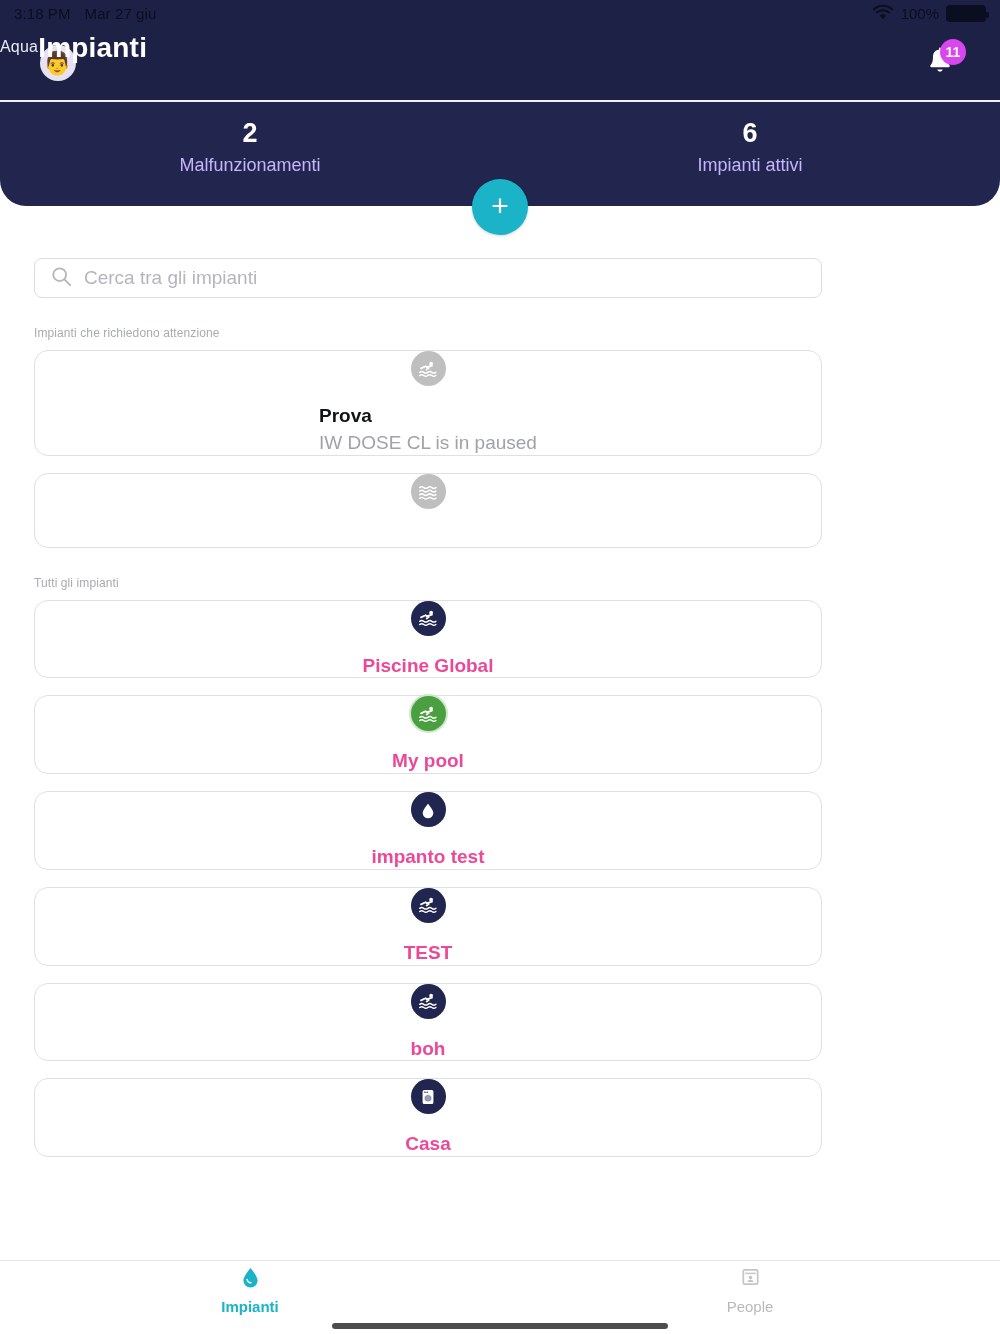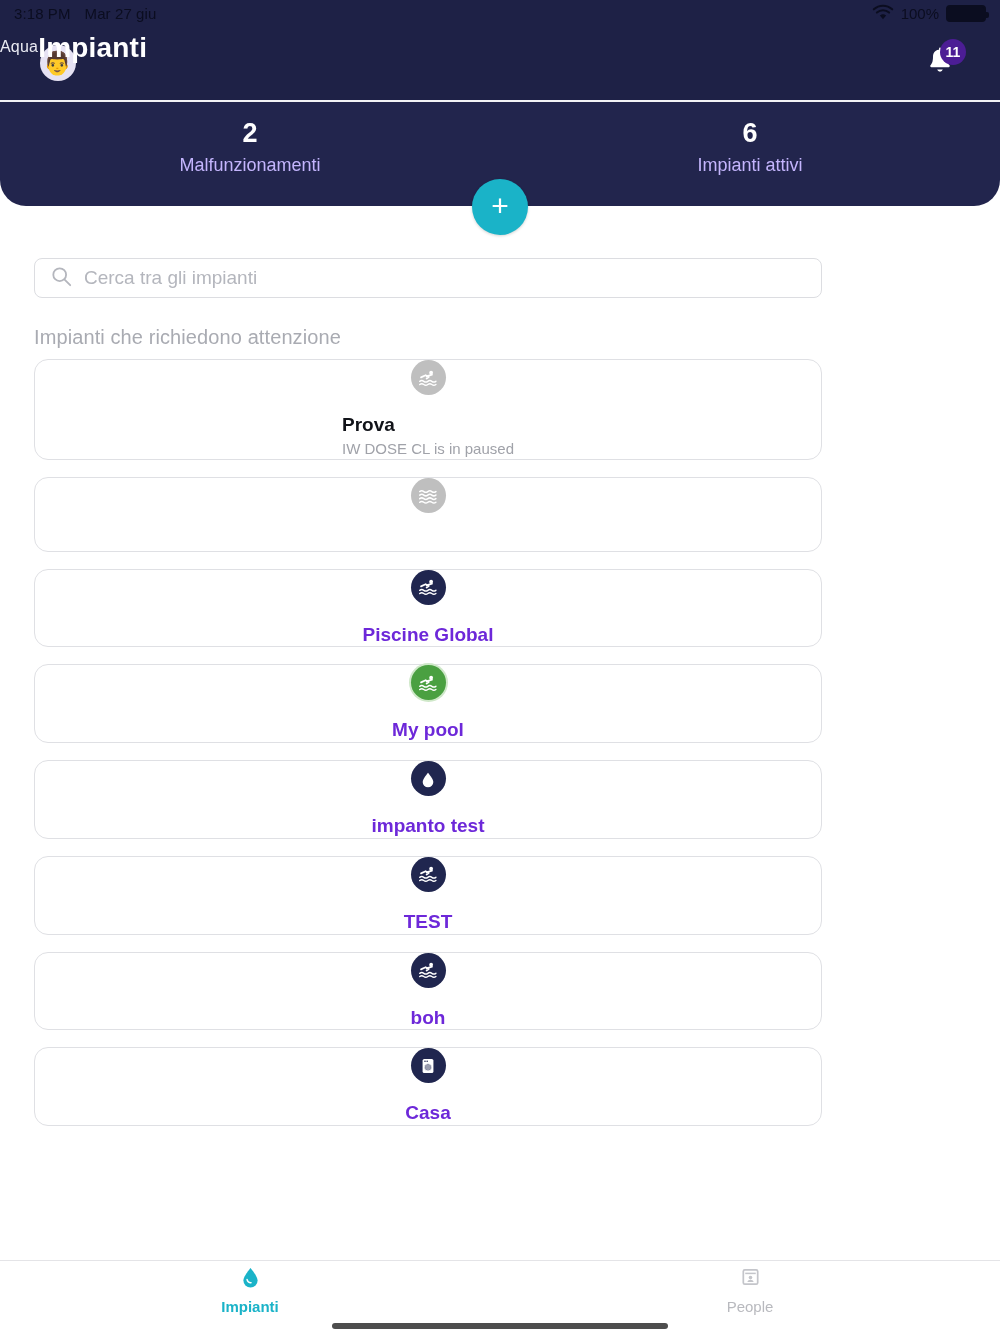--- a/index.html
+++ b/index.html
@@ -46,21 +46,21 @@
     position: absolute; left: 0; right: 0; top: 4px;
     display: flex; align-items: center;
     pointer-events: none;
   }
   .nav-sub { color: #e9eaf2; font-size: 16px; font-weight: 400; letter-spacing: .2px; }
   .nav-title { color: #ffffff; font-size: 28px; font-weight: 700; margin-top: 2px; letter-spacing: .2px; }
   .bell-wrap { position: relative; width: 40px; height: 40px; display:flex; align-items:center; justify-content:center; }
   .bell-badge {
     position: absolute; top: -4px; right: -6px;
     min-width: 26px; height: 26px; padding: 0 5px;
-    background: #4c1d95; border-radius: 13px;
+    background: #d946ef; border-radius: 13px;
     color: #fff; font-size: 14px; font-weight: 600;
     display: flex; align-items: center; justify-content: center;
   }
 
   .nav-divider { height: 2px; background: #f2f2f5; }
 
   .stats {
     background: #22254d;
     border-bottom-left-radius: 26px; border-bottom-right-radius: 26px;
     height: 104px; display: flex; align-items: flex-start;
@@ -84,41 +84,41 @@
   .searchbar {
     margin-top: 52px; height: 40px;
     border: 1px solid #dcdde1; border-radius: 8px;
     background: #fff; display: flex; align-items: center; gap: 12px;
     padding: 17px 16px;
   }
   .search-ph { color: #b4b6bd; font-size: 19px; }
 
   .section-label {
     margin-top: 28px; margin-bottom: 10px;
-    color: #a9abb2; font-size: 20px; font-weight: 400; letter-spacing: .1px;
+    color: #a9abb2; font-size: 12px; font-weight: 400; letter-spacing: .1px;
   }
 
   .card {
     background: #fff; border: 1px solid #dfe0e4; border-radius: 14px;
     min-height: 73px; display: flex; align-items: center; gap: 18px;
     padding: 0 20px; margin-bottom: 17px; flex-direction: column;
   }
   .card.tall { min-height: 75px; }
   .badge-ic {
     width: 35px; height: 35px; border-radius: 50%;
     display: flex; align-items: center; justify-content: center;
     flex: 0 0 35px;
   }
   .badge-ic.gray   { background: #bfbfbf; }
   .badge-ic.navy   { background: #20264f; }
   .badge-ic.green  { background: #4aa041; box-shadow: 0 0 0 2px #cfe8c9; }
   .card-texts { display: flex; flex-direction: column; justify-content: center; }
-  .card-title { font-size: 19px; font-weight: 700; color: #6d28d9; line-height: 1.25; }
+  .card-title { font-size: 19px; font-weight: 700; color: #ec4899; line-height: 1.25; }
   .card-title.attention { color: #111319; }
-  .card-sub { font-size: 15px; color: #a0a2a9; margin-top: 3px; line-height: 1.25; text-align: center; }
+  .card-sub { font-size: 19px; color: #a0a2a9; margin-top: 3px; line-height: 1.25; text-align: center; }
 
   
   .bottomnav {
     position: absolute; left: 0; bottom: 0; width: 1000px; height: 74px;
     background: #ffffff; border-top: 1px solid #e4e4e7;
   }
   .tabs { display: flex; height: 58px; }
   .tab {
     flex: 1; display: flex; flex-direction: column;
     align-items: center; justify-content: center; gap: 3px; cursor: pointer;
@@ -225,20 +225,21 @@
       <span class="badge-ic gray">
         <svg width="22" height="22" viewBox="0 0 24 24">
           <path d="M3 8.2 q2.2-1.7 4.4 0 q2.2 1.7 4.4 0 q2.2-1.7 4.4 0 q2.2 1.7 4.4 0" stroke="#fff" stroke-width="1.7" fill="none" stroke-linecap="round"></path>
           <path d="M3 12.1 q2.2-1.7 4.4 0 q2.2 1.7 4.4 0 q2.2-1.7 4.4 0 q2.2 1.7 4.4 0" stroke="#fff" stroke-width="1.7" fill="none" stroke-linecap="round"></path>
           <path d="M3 16 q2.2-1.7 4.4 0 q2.2 1.7 4.4 0 q2.2-1.7 4.4 0 q2.2 1.7 4.4 0" stroke="#fff" stroke-width="1.7" fill="none" stroke-linecap="round"></path>
           <path d="M3 19.9 q2.2-1.7 4.4 0 q2.2 1.7 4.4 0 q2.2-1.7 4.4 0 q2.2 1.7 4.4 0" stroke="#fff" stroke-width="1.7" fill="none" stroke-linecap="round"></path>
         </svg>
       </span>
     </div>
 
+    <div class="section-label">Tutti gli impianti</div>
 
     <div class="card">
       <span class="badge-ic navy">
         <svg width="22" height="22" viewBox="0 0 24 24">
           <circle cx="15.4" cy="6.2" r="2.1" fill="#fff"></circle>
           <path d="M4.4 11.3 L9.4 9 l3.4 1.9 -2.3 1.6" stroke="#fff" stroke-width="1.9" fill="none" stroke-linecap="round" stroke-linejoin="round"></path>
           <path d="M10.6 10.3 L16.3 8.4" stroke="#fff" stroke-width="1.9" fill="none" stroke-linecap="round"></path>
           <path d="M3 15.6 q2.2-1.6 4.4 0 q2.2 1.6 4.4 0 q2.2-1.6 4.4 0 q2.2 1.6 4.4 0" stroke="#fff" stroke-width="1.6" fill="none" stroke-linecap="round"></path>
           <path d="M3 19.1 q2.2-1.6 4.4 0 q2.2 1.6 4.4 0 q2.2-1.6 4.4 0 q2.2 1.6 4.4 0" stroke="#fff" stroke-width="1.6" fill="none" stroke-linecap="round"></path>
         </svg>

